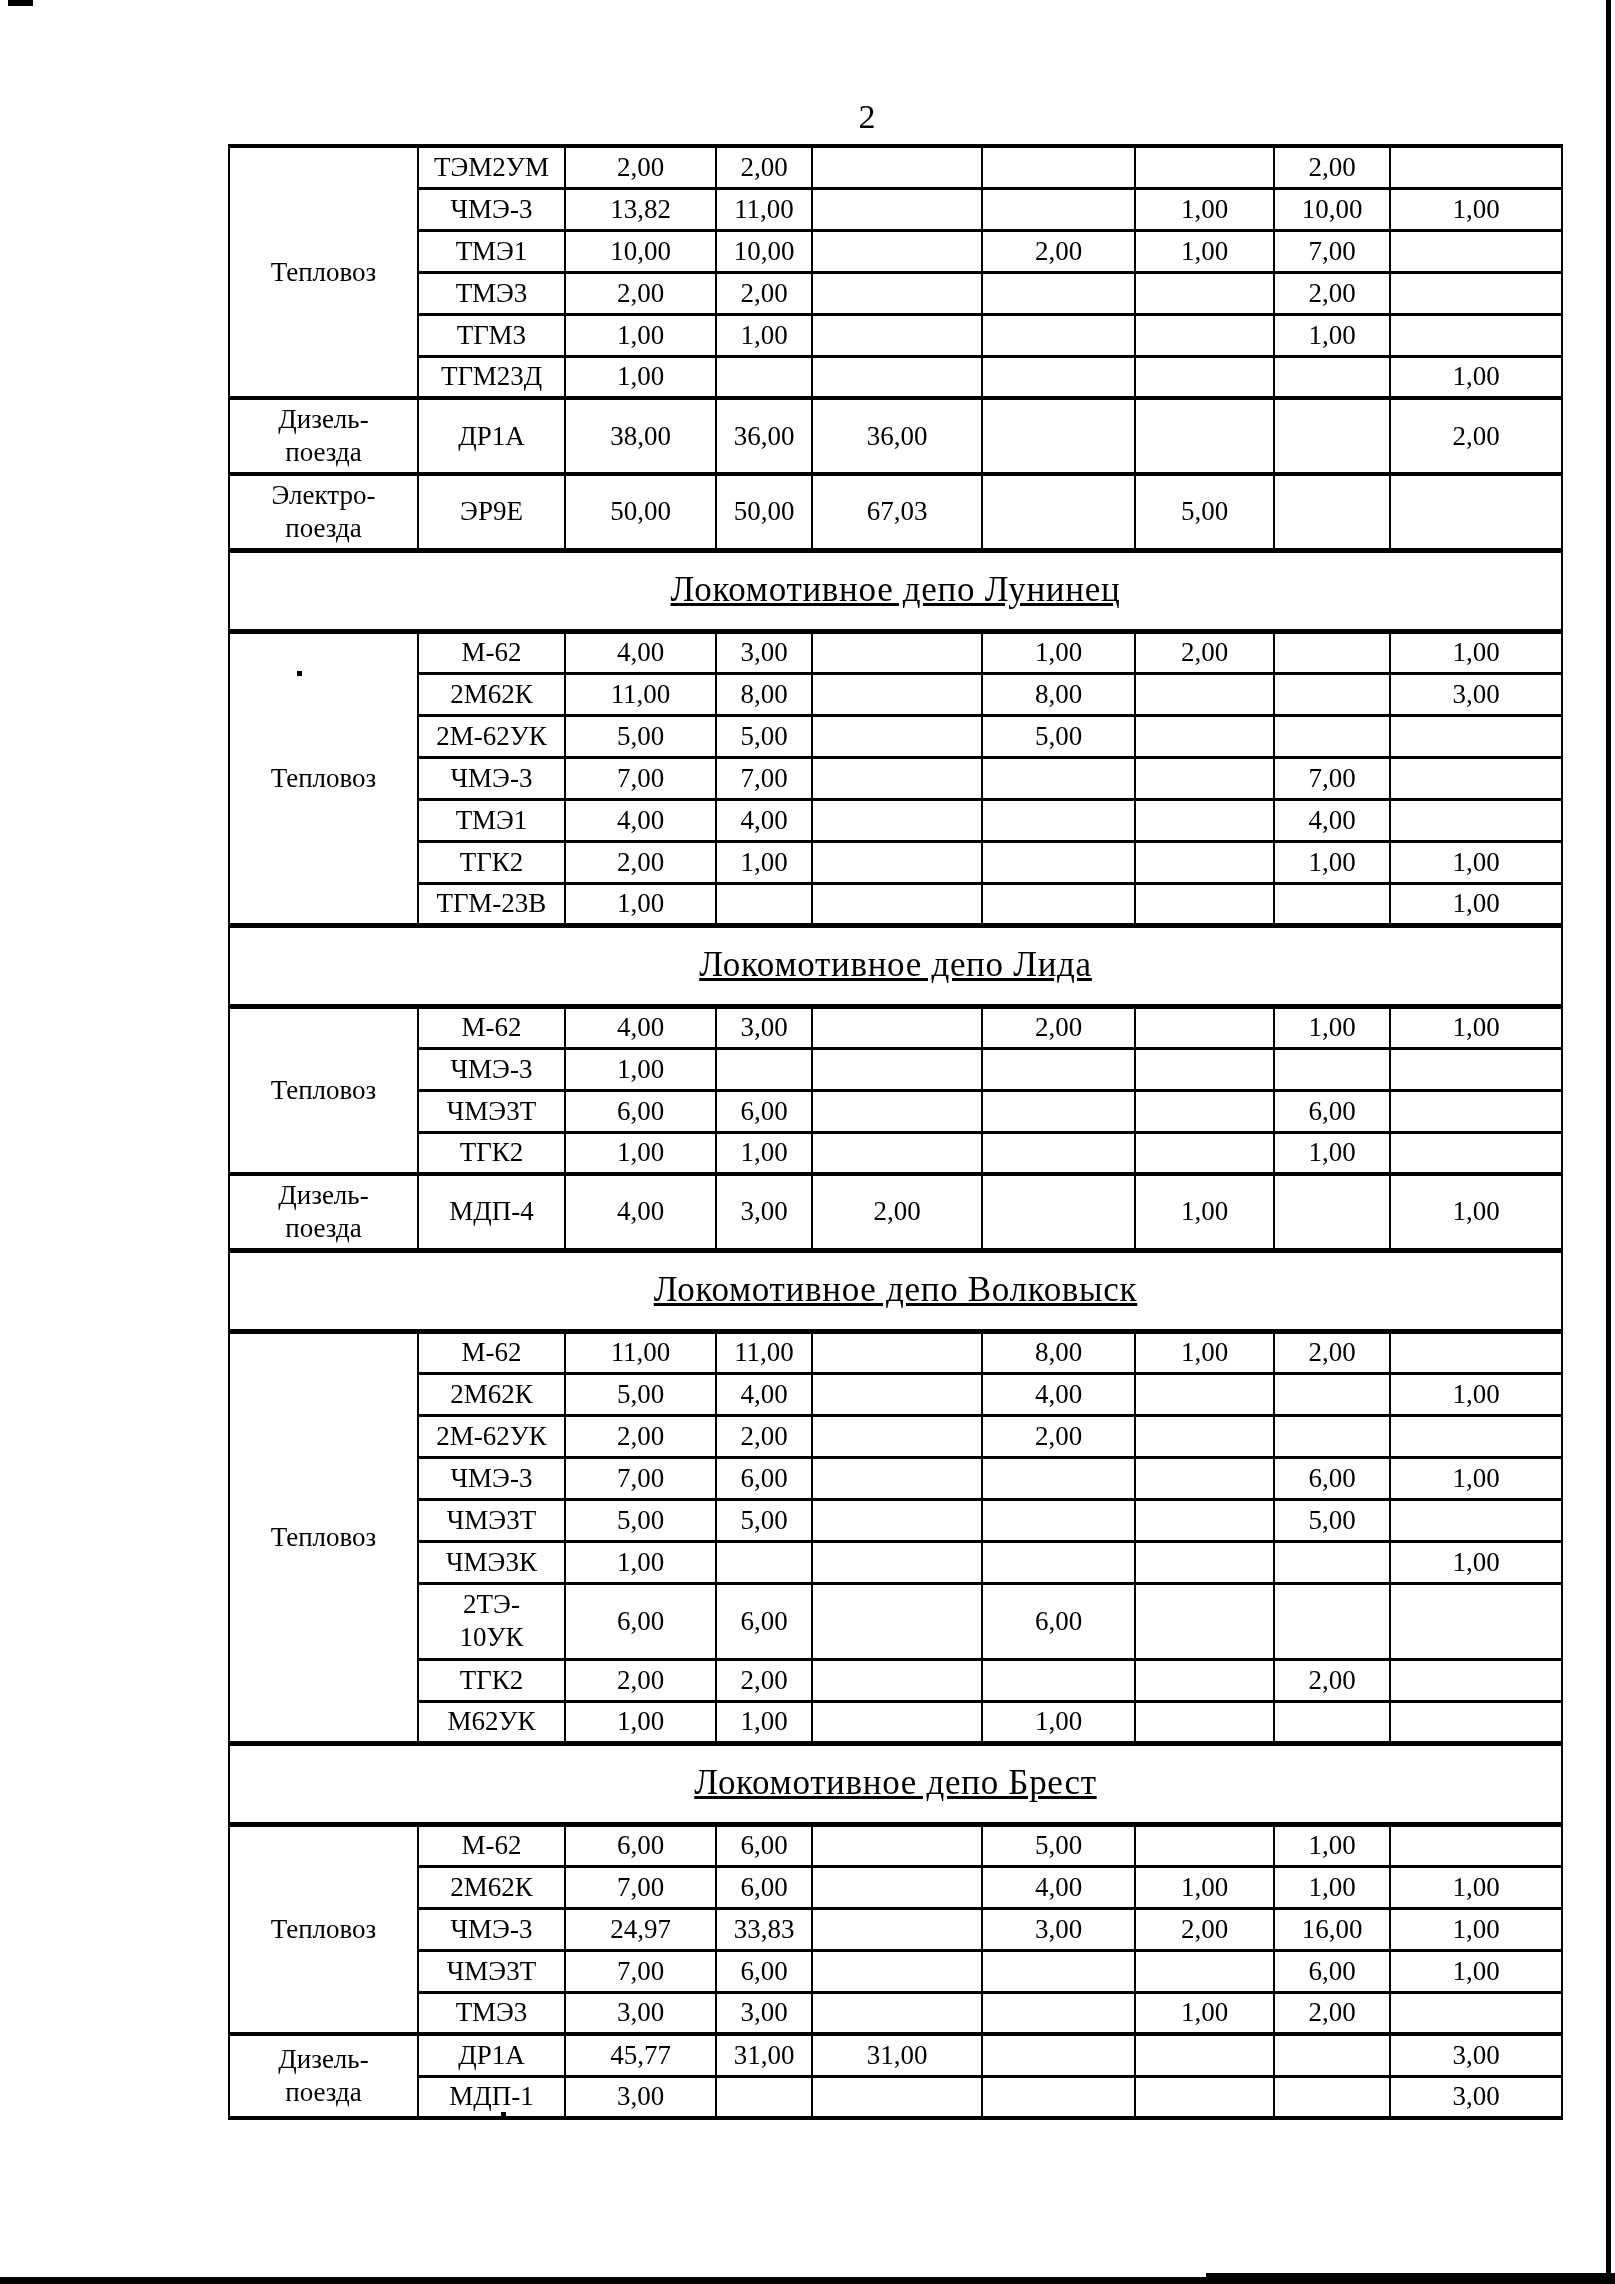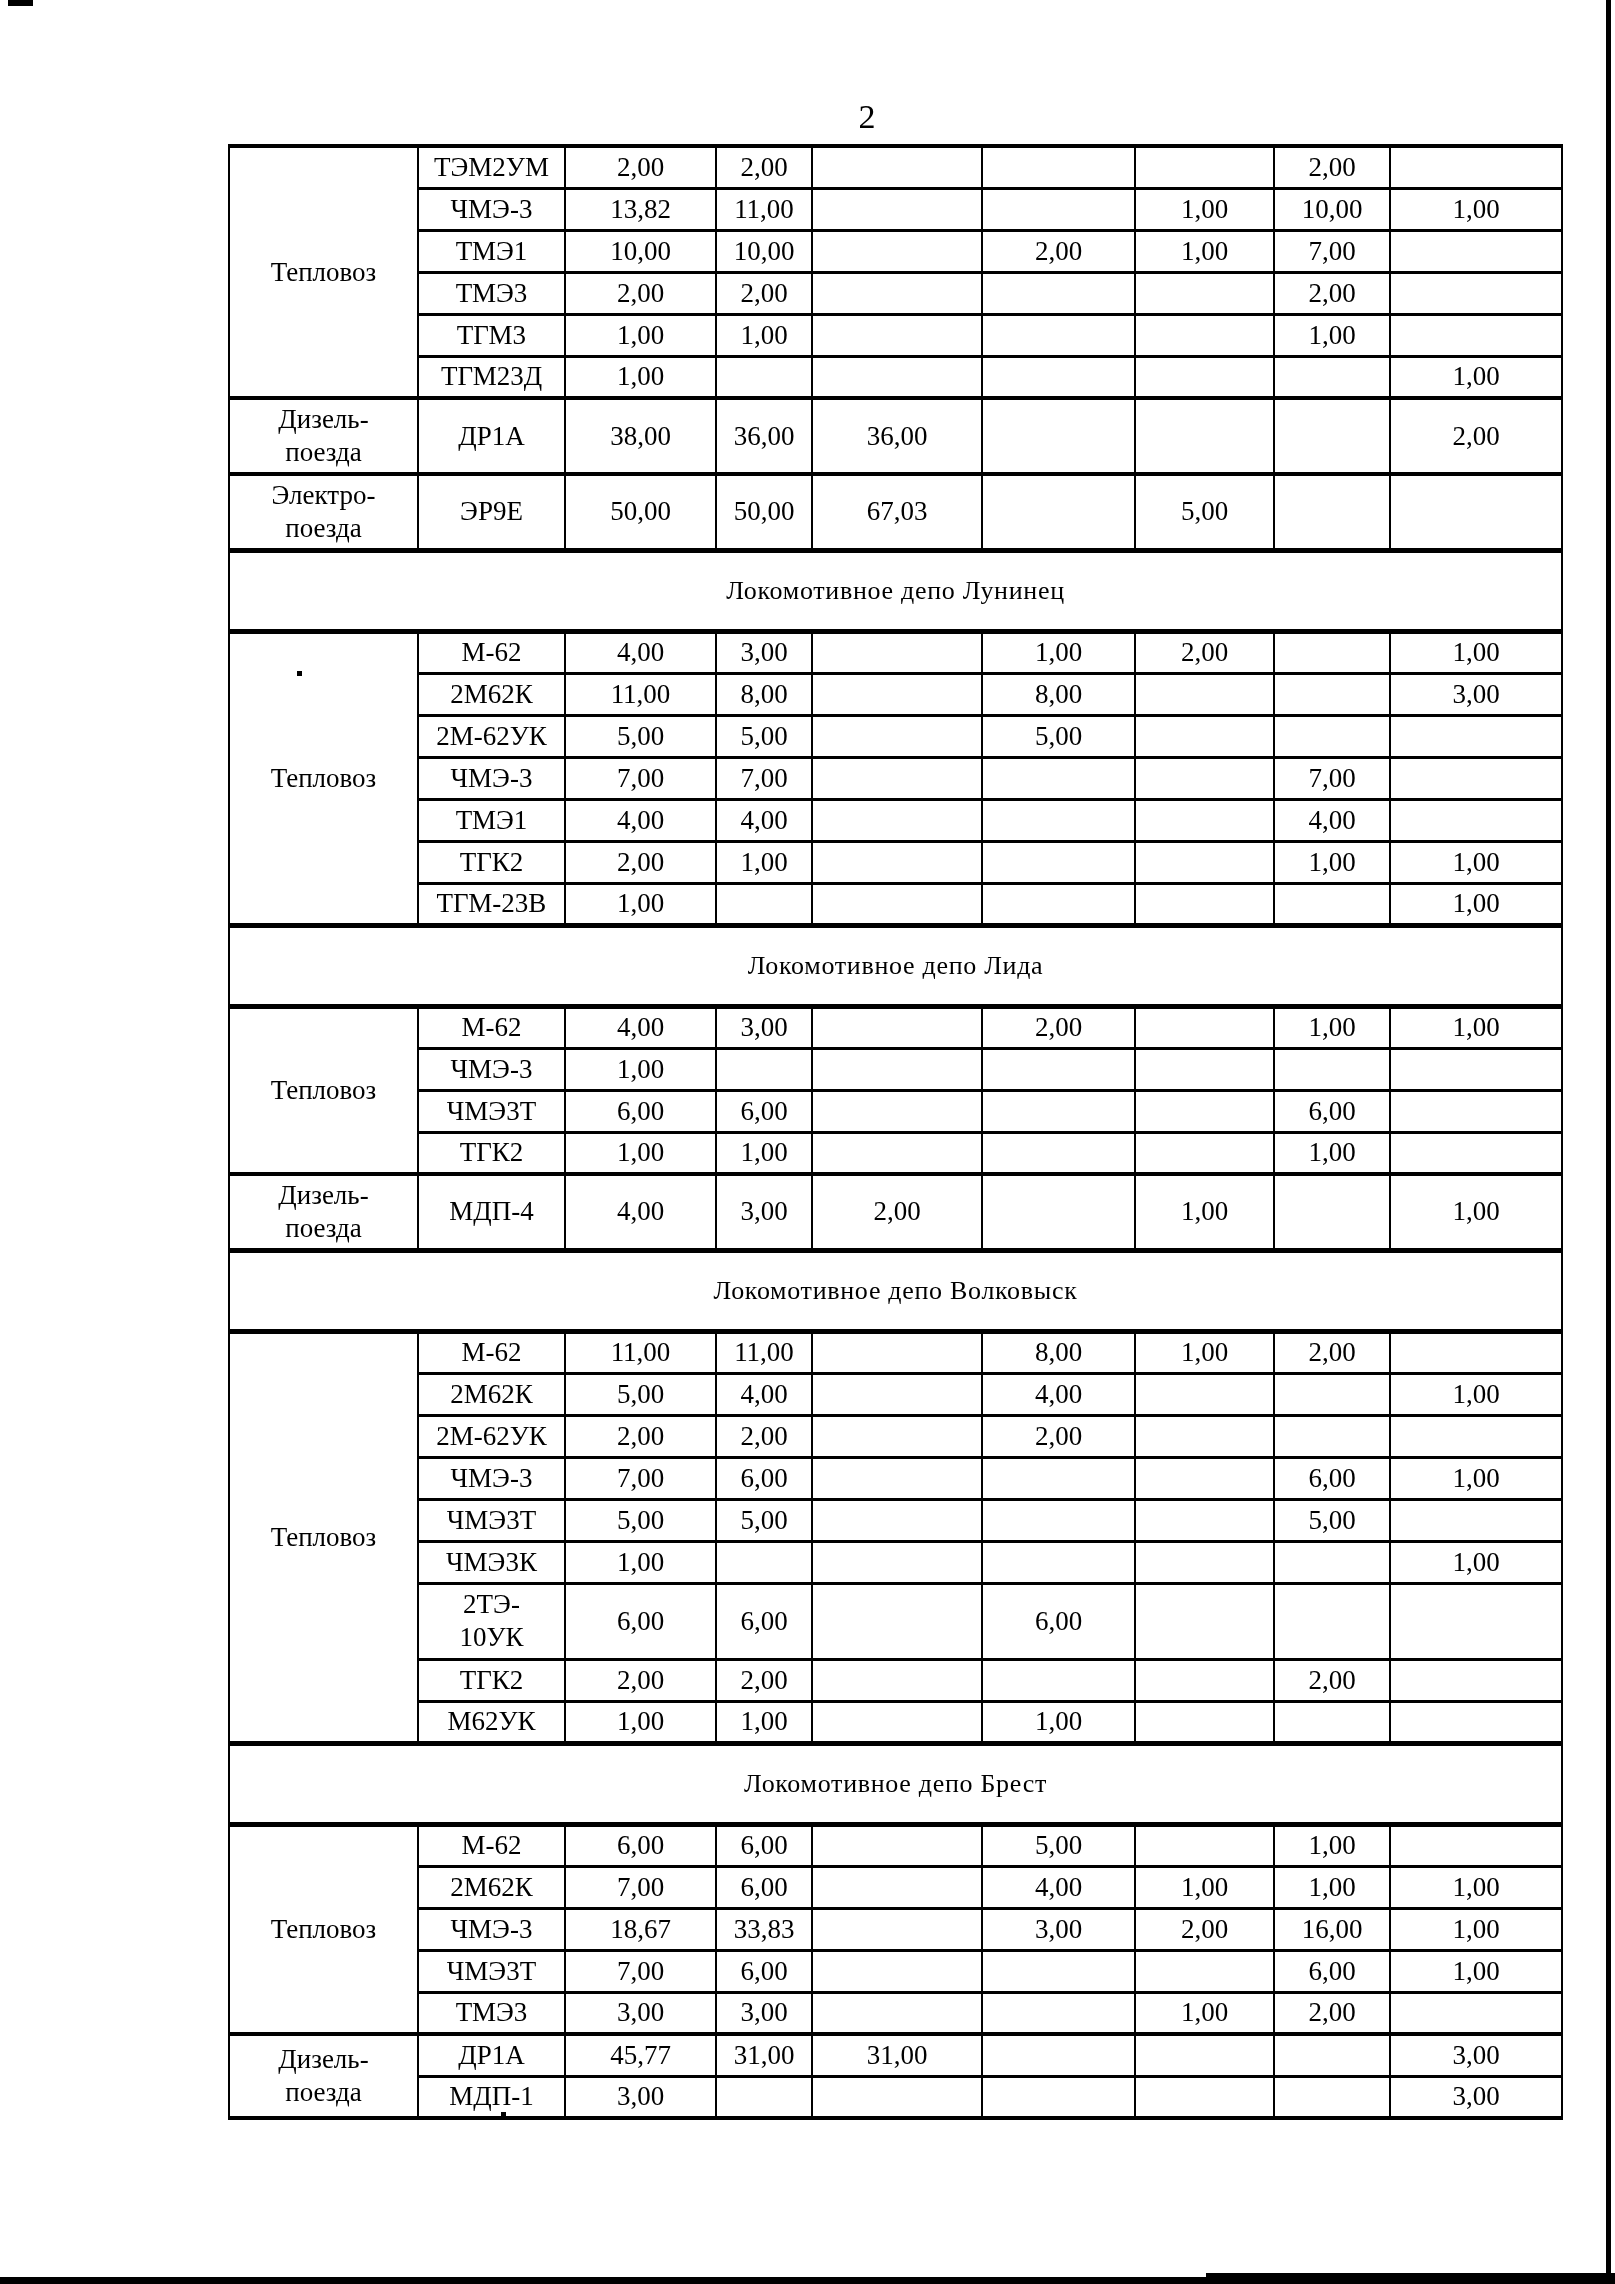--- a/index.html
+++ b/index.html
@@ -33,21 +33,21 @@
     overflow:hidden;white-space:nowrap;
   }
   td.cat-cell,td.model-cell,td.value-cell{
     border:2px solid #000;
     border-top-width:3.3px;border-bottom-width:3.3px;
   }
   tr.group-start td{border-top-width:4.6px;}
   td.band-cell{
     border:2px solid #000;
     border-top-width:5.2px;border-bottom-width:5.2px;
-    font-size:26px;letter-spacing:0.7px;
+    font-size:35px;letter-spacing:0.7px;text-decoration:underline;
   }
   
   .artifact{position:absolute;background:#000;}
   .a-top-left{left:7.8px;top:0;width:25px;height:5.9px;}
   .a-right-line{left:1606px;top:0;width:4.6px;height:2284px;}
   .a-bottom-bar{left:0;top:2277px;width:1616px;height:7.2px;}
   .a-bottom-fringe{left:1206px;top:2273px;width:410px;height:3.9px;}
   .a-speck-1{left:297px;top:671px;width:4.6px;height:4.6px;}
   .a-speck-2{left:501px;top:2112px;width:4.6px;height:3.9px;}
 </style>
@@ -398,21 +398,21 @@
           <td class="value-cell">7,00</td>
           <td class="value-cell">6,00</td>
           <td class="value-cell"></td>
           <td class="value-cell">4,00</td>
           <td class="value-cell">1,00</td>
           <td class="value-cell">1,00</td>
           <td class="value-cell">1,00</td>
         </tr>
         <tr class="row">
           <td class="model-cell">ЧМЭ-3</td>
-          <td class="value-cell">18,67</td>
+          <td class="value-cell">24,97</td>
           <td class="value-cell">33,83</td>
           <td class="value-cell"></td>
           <td class="value-cell">3,00</td>
           <td class="value-cell">2,00</td>
           <td class="value-cell">16,00</td>
           <td class="value-cell">1,00</td>
         </tr>
         <tr class="row">
           <td class="model-cell">ЧМЭ3Т</td>
           <td class="value-cell">7,00</td>

